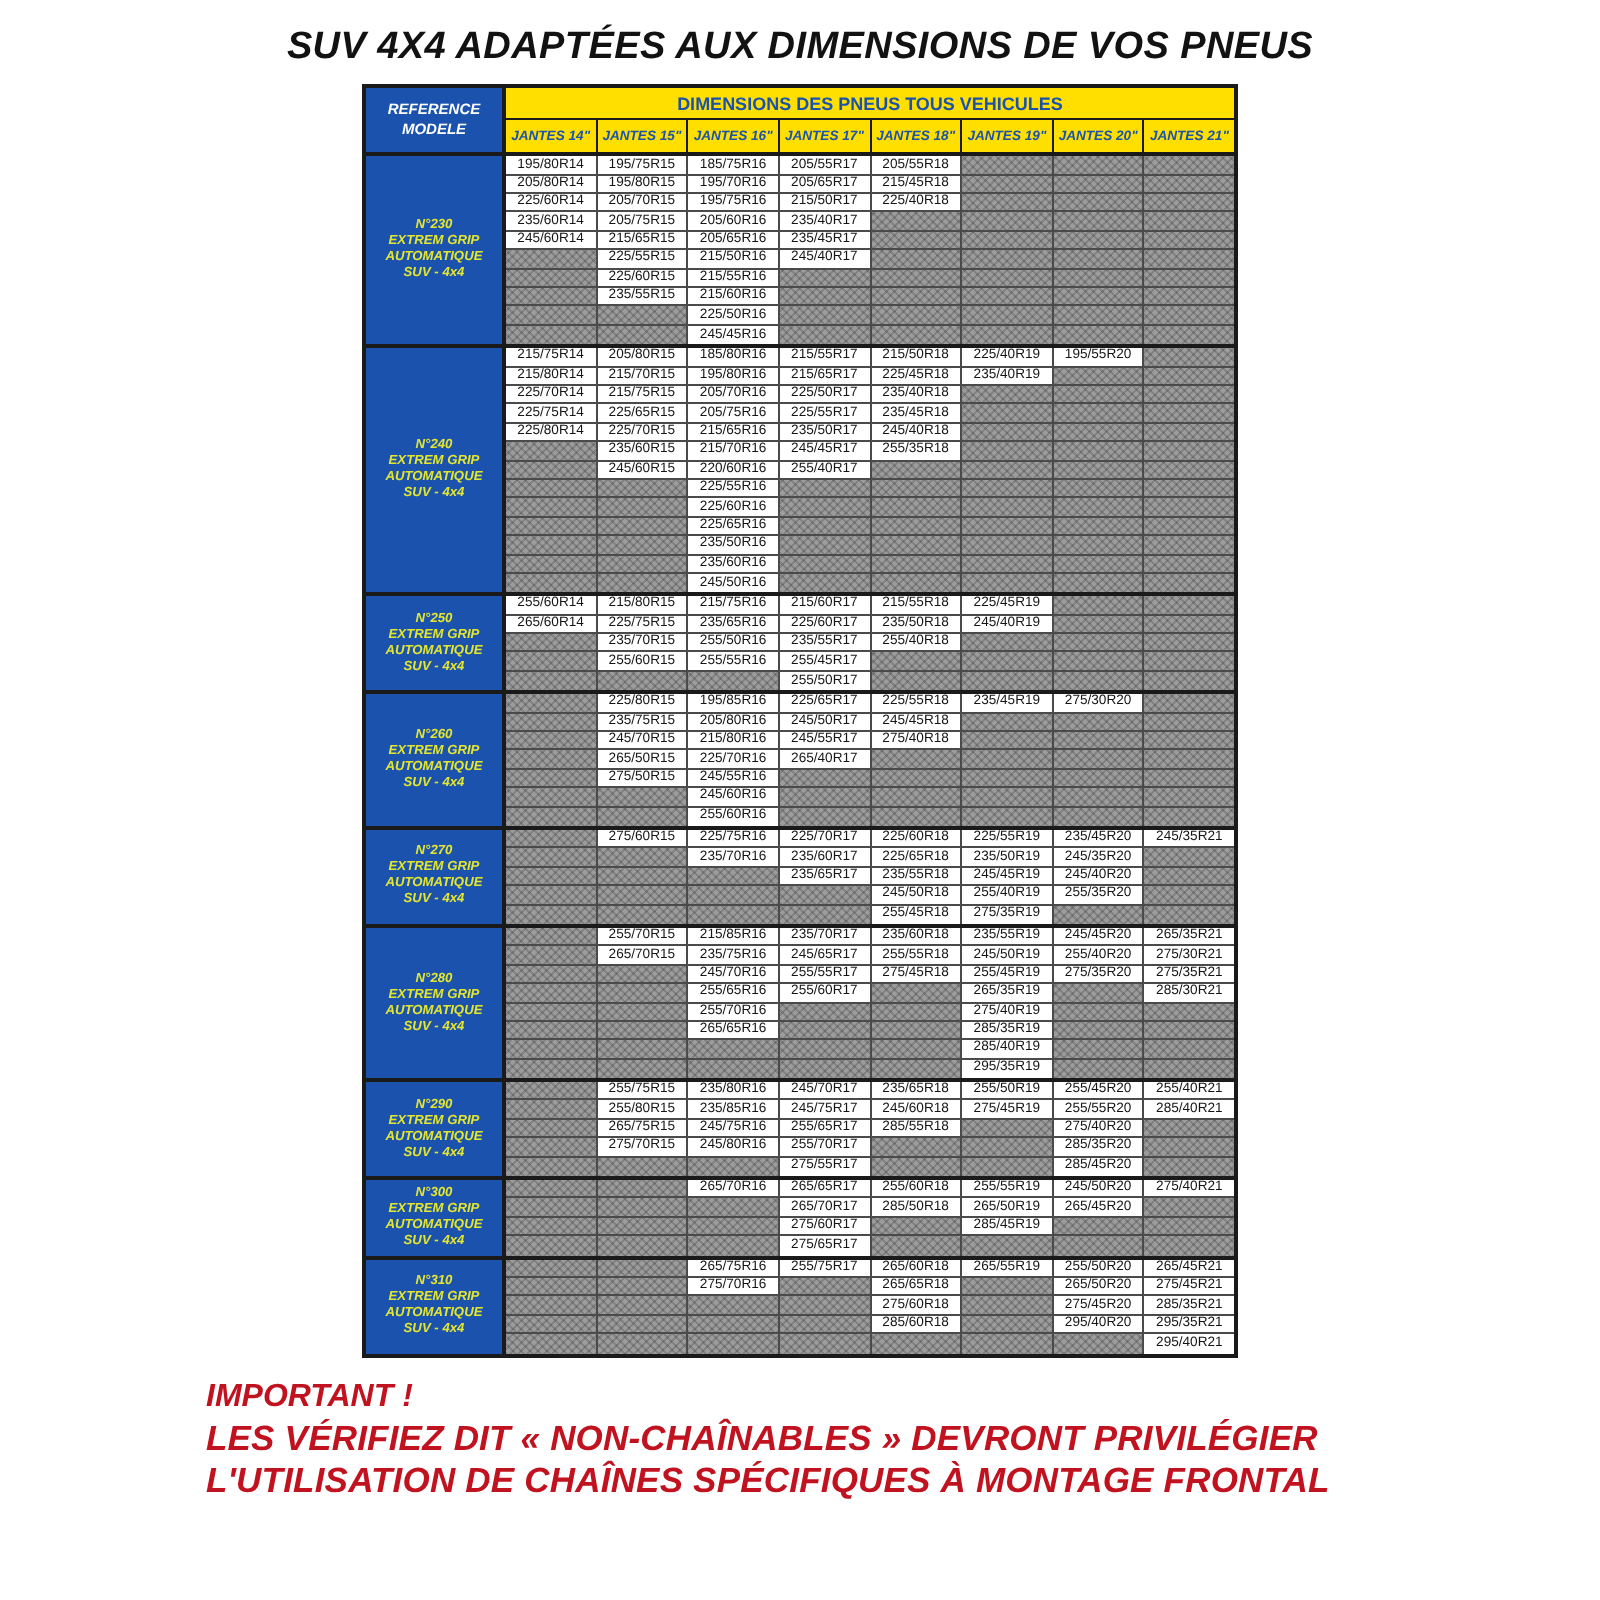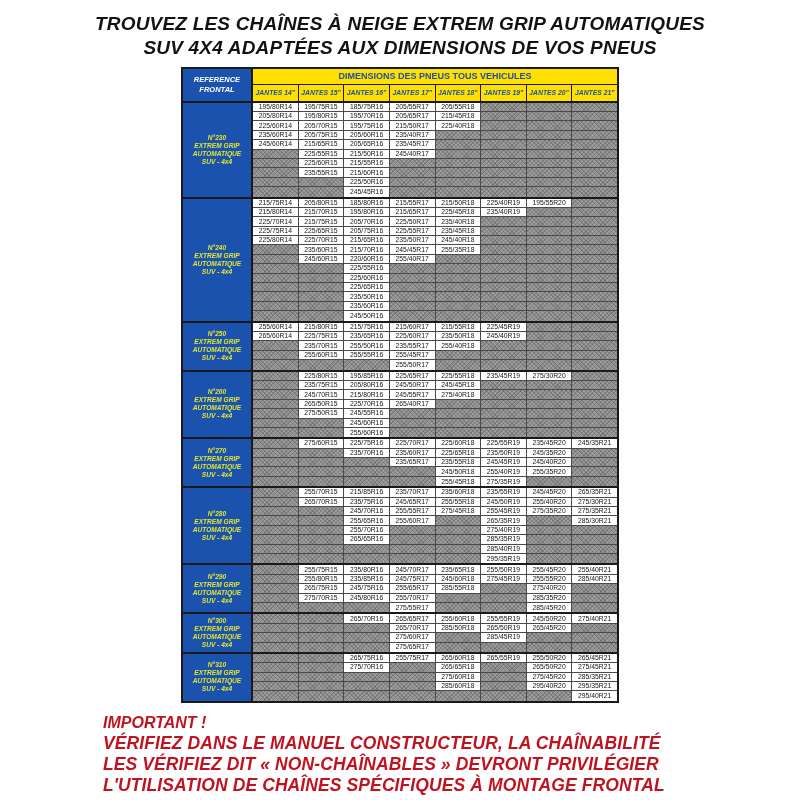--- a/index.html
+++ b/index.html
@@ -70,29 +70,28 @@
   }
   
   .footer{margin:9px 60px 0 103px;color:#c1121f;font-style:italic;font-weight:bold;}
   .footer-heading{font-size:16px;line-height:21px;}
   .footer-line{font-size:17.5px;line-height:21px;letter-spacing:.1px;}
 </style>
 </head>
 <body>
 
 <div class="page-title">
-  <div>TROUVEZ LES CHAÎNES À NEIGE EXTREM GRIP AUTOMATIQUES</div>
   <div>SUV 4X4 ADAPTÉES AUX DIMENSIONS DE VOS PNEUS</div>
 </div>
 
 <div class="tbl">
   <div class="hdr">
     <div class="ref-hd">
       <div>REFERENCE</div>
-      <div>FRONTAL</div>
+      <div>MODELE</div>
     </div>
     <div class="hdr-right">
       <div class="dims-hd">DIMENSIONS DES PNEUS TOUS VEHICULES</div>
       <div class="jantes-row">
           <div class="jantes-cell">JANTES 14"</div>
           <div class="jantes-cell">JANTES 15"</div>
           <div class="jantes-cell">JANTES 16"</div>
           <div class="jantes-cell">JANTES 17"</div>
           <div class="jantes-cell">JANTES 18"</div>
           <div class="jantes-cell">JANTES 19"</div>
@@ -810,17 +809,16 @@
             <div class="cell empty"></div>
             <div class="cell filled">295/40R21</div>
           </div>
         </div>
       </div>
     </div>
 </div>
 
 <div class="footer">
   <div class="footer-heading">IMPORTANT !</div>
-  <div class="footer-line">VÉRIFIEZ DANS LE MANUEL CONSTRUCTEUR, LA CHAÎNABILITÉ</div>
   <div class="footer-line">LES VÉRIFIEZ DIT « NON-CHAÎNABLES » DEVRONT PRIVILÉGIER</div>
   <div class="footer-line">L'UTILISATION DE CHAÎNES SPÉCIFIQUES À MONTAGE FRONTAL</div>
 
 </div>
 
 </body></html>

